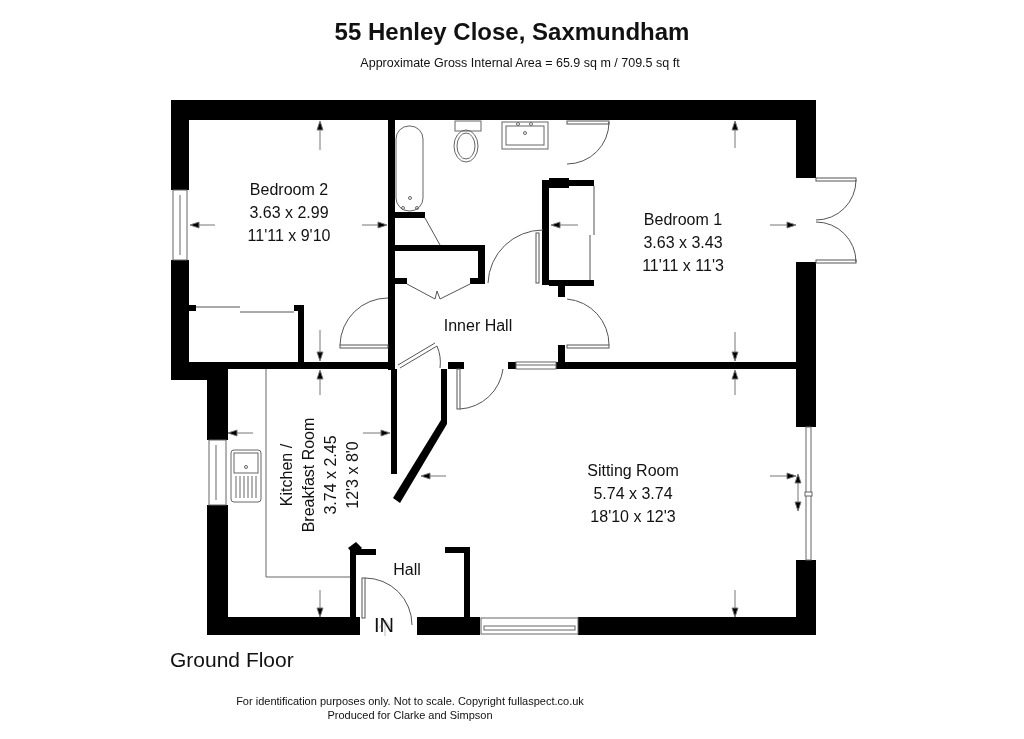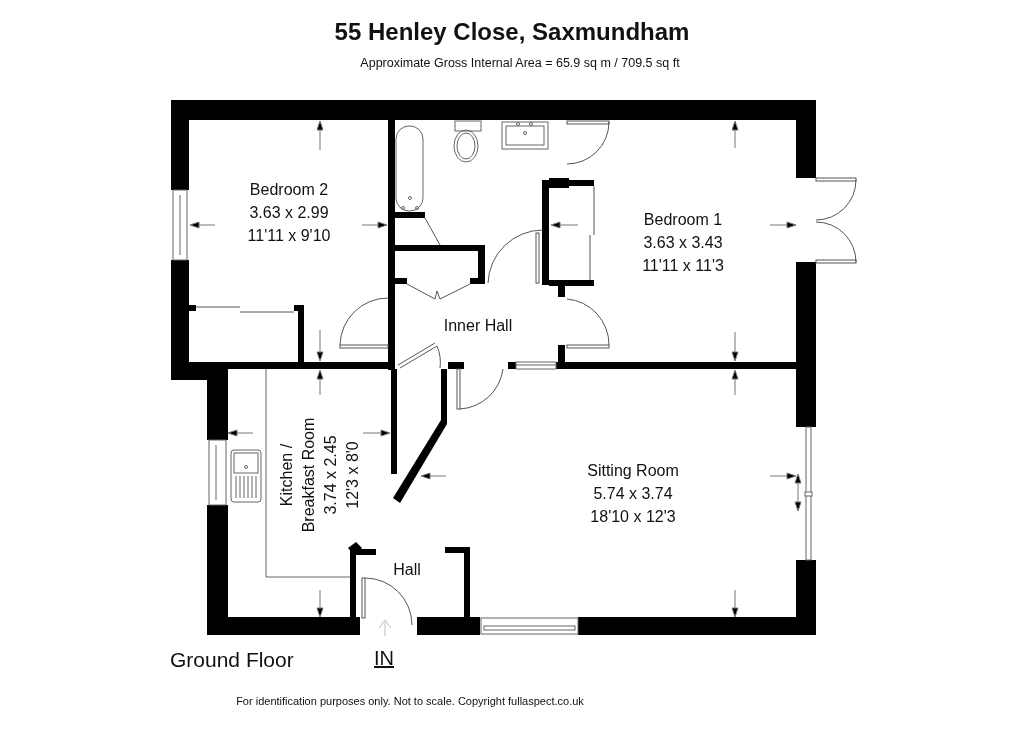--- a/index.html
+++ b/index.html
@@ -1,20 +1,20 @@
 <!DOCTYPE html>
 <html><head>
 <meta charset="utf-8">
 <style>
   html,body{margin:0;padding:0;background:#ffffff;}
   body{width:1024px;height:739px;position:relative;overflow:hidden;font-family:"Liberation Sans",sans-serif;color:#111;}
   .title{position:absolute;left:0;width:1024px;top:18px;text-align:center;font-weight:bold;font-size:24px;}
   .subtitle{position:absolute;left:8px;width:1024px;top:56px;text-align:center;font-size:12.5px;}
   .floor-label{position:absolute;left:170px;top:648px;font-weight:normal;font-size:21px;}
-  .in-label{position:absolute;left:374px;top:647px;font-size:20px;text-decoration:underline;}
+  .in-label{position:absolute;left:374px;top:614px;font-size:20px;}
   .footer{position:absolute;left:0;width:820px;top:694px;text-align:center;font-size:11px;line-height:14px;}
   svg{position:absolute;left:0;top:0;}
   .room-text{font-family:"Liberation Sans",sans-serif;font-size:16px;fill:#111;text-anchor:middle;}
 </style>
 </head>
 <body>
 
 <div class="title">55 Henley Close, Saxmundham</div>
 <div class="subtitle">Approximate Gross Internal Area = 65.9 sq m / 709.5 sq ft</div>
 
@@ -222,13 +222,14 @@
   <g>
     <text class="room-text" x="407" y="575">Hall</text>
   </g>
 </svg>
 
 <div class="floor-label">Ground Floor</div>
 <div class="in-label">IN</div>
 
 <div class="footer">
   <div>For identification purposes only. Not to scale. Copyright fullaspect.co.uk</div>
+  <div>Produced for Clarke and Simpson</div>
 </div>
 
 </body></html>

